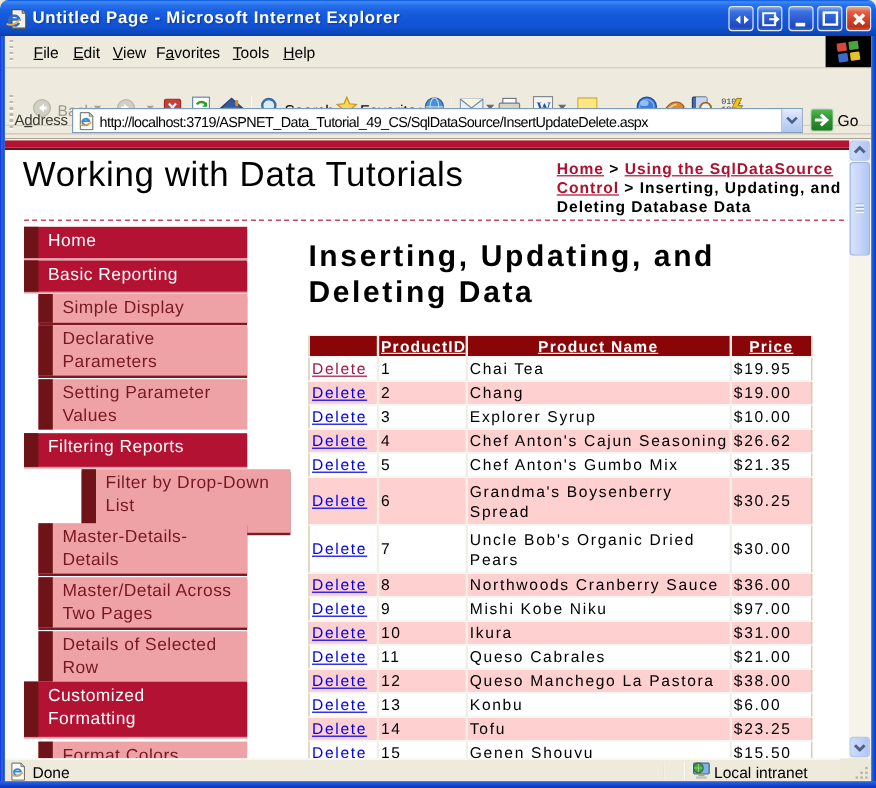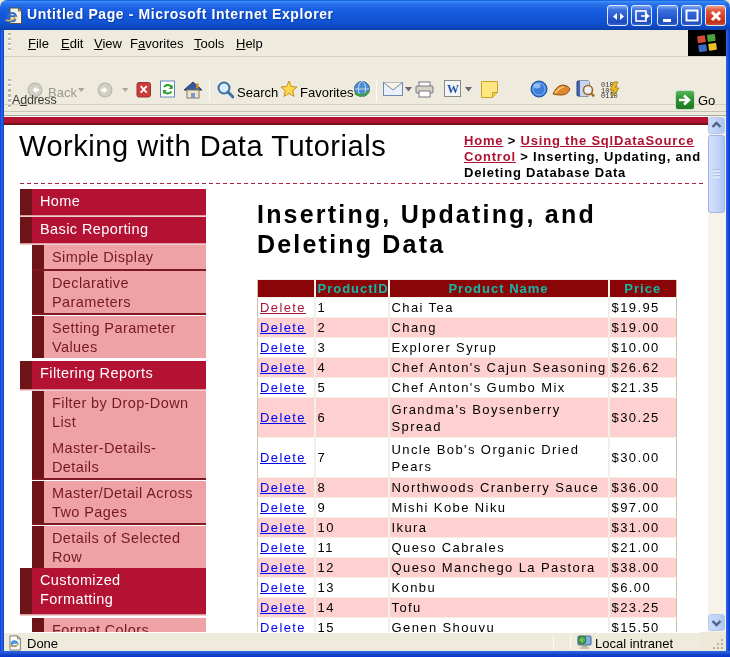--- a/index.html
+++ b/index.html
@@ -61,21 +61,21 @@
 .l1 { left:12px; width:174px; background:#EEA2A6; color:#76191F; border-left:12px solid #6E1419; padding:3px 8px; }
 .d2 { box-shadow:0 2px 0 #7B1A22; }
 .dl { box-shadow:0 1.5px 0 #DD9AA0; }
 
 
 .h2 { position:absolute; left:253px; top:83px; width:362px; font-size:25px; font-weight:bold; line-height:30px; color:#000; letter-spacing:2.2px; }
 .gridwrap { position:absolute; left:253px; top:163px; }
 table.grid { border-collapse:collapse; border:1px solid #C9C2A8; font-size:13px; letter-spacing:1.4px; table-layout:fixed; width:419px; }
 table.grid td, table.grid th { border-right:2px solid #F2F0E6; border-top:1px solid #F2F0E6; padding:1px 2px; vertical-align:middle; white-space:nowrap; overflow:hidden; }
 table.grid td:last-child, table.grid th:last-child { border-right:none; }
-table.grid th { background:#8A0507; color:#14b8a6; font-weight:bold; text-align:center; height:17px; letter-spacing:1.0px; }
+table.grid th { background:#8A0507; color:#ffffff; font-weight:bold; text-align:center; height:17px; letter-spacing:1.0px;text-decoration:underline; }
 table.grid td { height:20px; line-height:16px;margin-top:14px; }
 tr.rh2 td { height:40px; line-height:17px; }
 tr.alt td { background:#FFD0D0; }
 
 a.del { color:#0000EE; text-decoration:underline; }
 a.del.v { color:#A5163C; }
 
 
 .sbar { position:absolute; left:708px; top:116px; width:18px; height:516px; background:#F5F3EA; }
 .sbtn { position:absolute; left:0px; width:17px; height:17px; border-radius:3px; border:1px solid #B5C8EE;
@@ -252,20 +252,32 @@
     <svg class="abs" style="left:597px;top:4px;" width="19" height="18">
       <text x="0" y="7" font-size="7" font-family="Liberation Mono" fill="#333">0101</text>
       <text x="0" y="13" font-size="7" font-family="Liberation Mono" fill="#333">1010</text>
       <text x="0" y="18" font-size="7" font-family="Liberation Mono" fill="#333">0110</text>
       <path d="M13 2 l-4 8 h4 l-2 7 7 -9 h-4 l3 -6 z" fill="#F4C020" stroke="#A07808" stroke-width="0.8"></path>
     </svg>
   </div>
   <div class="addrbar">
     <div class="grip"></div>
     <div class="addr-label">A<u>d</u>dress</div>
+    <div class="addr-input">
+      <svg class="abs" style="left:3px;top:2px;" width="15" height="16" viewBox="0 0 18 19">
+        <path d="M3.5 1 h9 l3.5 3.5 v13.5 h-12.5 z" fill="#FCFCF8" stroke="#666" stroke-width="1"></path>
+        <path d="M12.5 1 l3.5 3.5 h-3.5 z" fill="#D8D8D0" stroke="#666" stroke-width="0.8"></path>
+        <path d="M5.5 10.5 a3.6 3.6 0 0 1 7 -1 l -7 0 a3.6 3.6 0 0 0 6.5 2.5" fill="none" stroke="#3A8AD8" stroke-width="1.8"></path>
+        <path d="M3 12.5 q5 3.5 11.5 -2" stroke="#E8A33C" stroke-width="1.4" fill="none"></path>
+      </svg>
+      <div class="addr-url">http://localhost:3719/ASPNET_Data_Tutorial_49_CS/SqlDataSource/InsertUpdateDelete.aspx</div>
+      <div class="addr-drop"><svg width="16" height="18">
+            <path d="M4 7 l4 4 4 -4" stroke="#44628E" stroke-width="2.2" fill="none"></path>
+          </svg></div>
+    </div>
     <div class="go-icon"><svg width="18" height="18">
           <path d="M3 9 h9 M8 4.5 L13 9 L8 13.5" stroke="#fff" stroke-width="2.6" fill="none"></path>
         </svg></div>
     <div class="go-text">Go</div>
   </div>
 </div>
 <div class="throbber">
   <svg width="38" height="26" viewBox="0 0 38 26">
     <g transform="translate(19,13) rotate(-8)">
       <rect x="-9" y="-8" width="8" height="7" rx="1" fill="#D44A38"></rect>
@@ -283,21 +295,21 @@
   <div class="crumbs"><a href="#h">Home</a> &gt; <a href="#u">Using the SqlDataSource Control</a> &gt; Inserting, Updating, and Deleting Database Data</div>
   <div class="dotline"></div>
 
   <div class="nav">
     <div class="ni l0 dl" style="top:0px;    height:26px;">Home</div>
     <div class="ni l0 dl" style="top:27.5px; height:26.5px;">Basic Reporting</div>
     <div class="ni l1 d2" style="top:55.5px; height:24px;">Simple Display</div>
     <div class="ni l1 d2" style="top:81.5px; height:42.5px;">Declarative<br>Parameters</div>
     <div class="ni l1" style="top:126.5px;height:42.5px;">Setting Parameter<br>Values</div>
     <div class="ni l0 dl" style="top:171.5px;height:28px;">Filtering Reports</div>
-    <div class="ni l1 d2" style="top:201.5px;height:53px;">Filter by Drop-Down<br>List</div>
+    <div class="ni l1 d2" style="top:201.5px;height:53px;margin-left:36px;">Filter by Drop-Down<br>List</div>
     <div class="ni l1 d2" style="top:246.5px;height:42px;">Master-Details-<br>Details</div>
     <div class="ni l1 d2" style="top:291.5px;height:42.5px;">Master/Detail Across<br>Two Pages</div>
     <div class="ni l1" style="top:336.5px;height:42.5px;">Details of Selected<br>Row</div>
     <div class="ni l0 dl" style="top:379px;height:45.5px;">Customized<br>Formatting</div>
     <div class="ni l1" style="top:429px;  height:42.5px;">Format Colors</div>
   </div>
 
   <div class="h2">Inserting, Updating, and Deleting Data</div>
 
   <div class="gridwrap">

